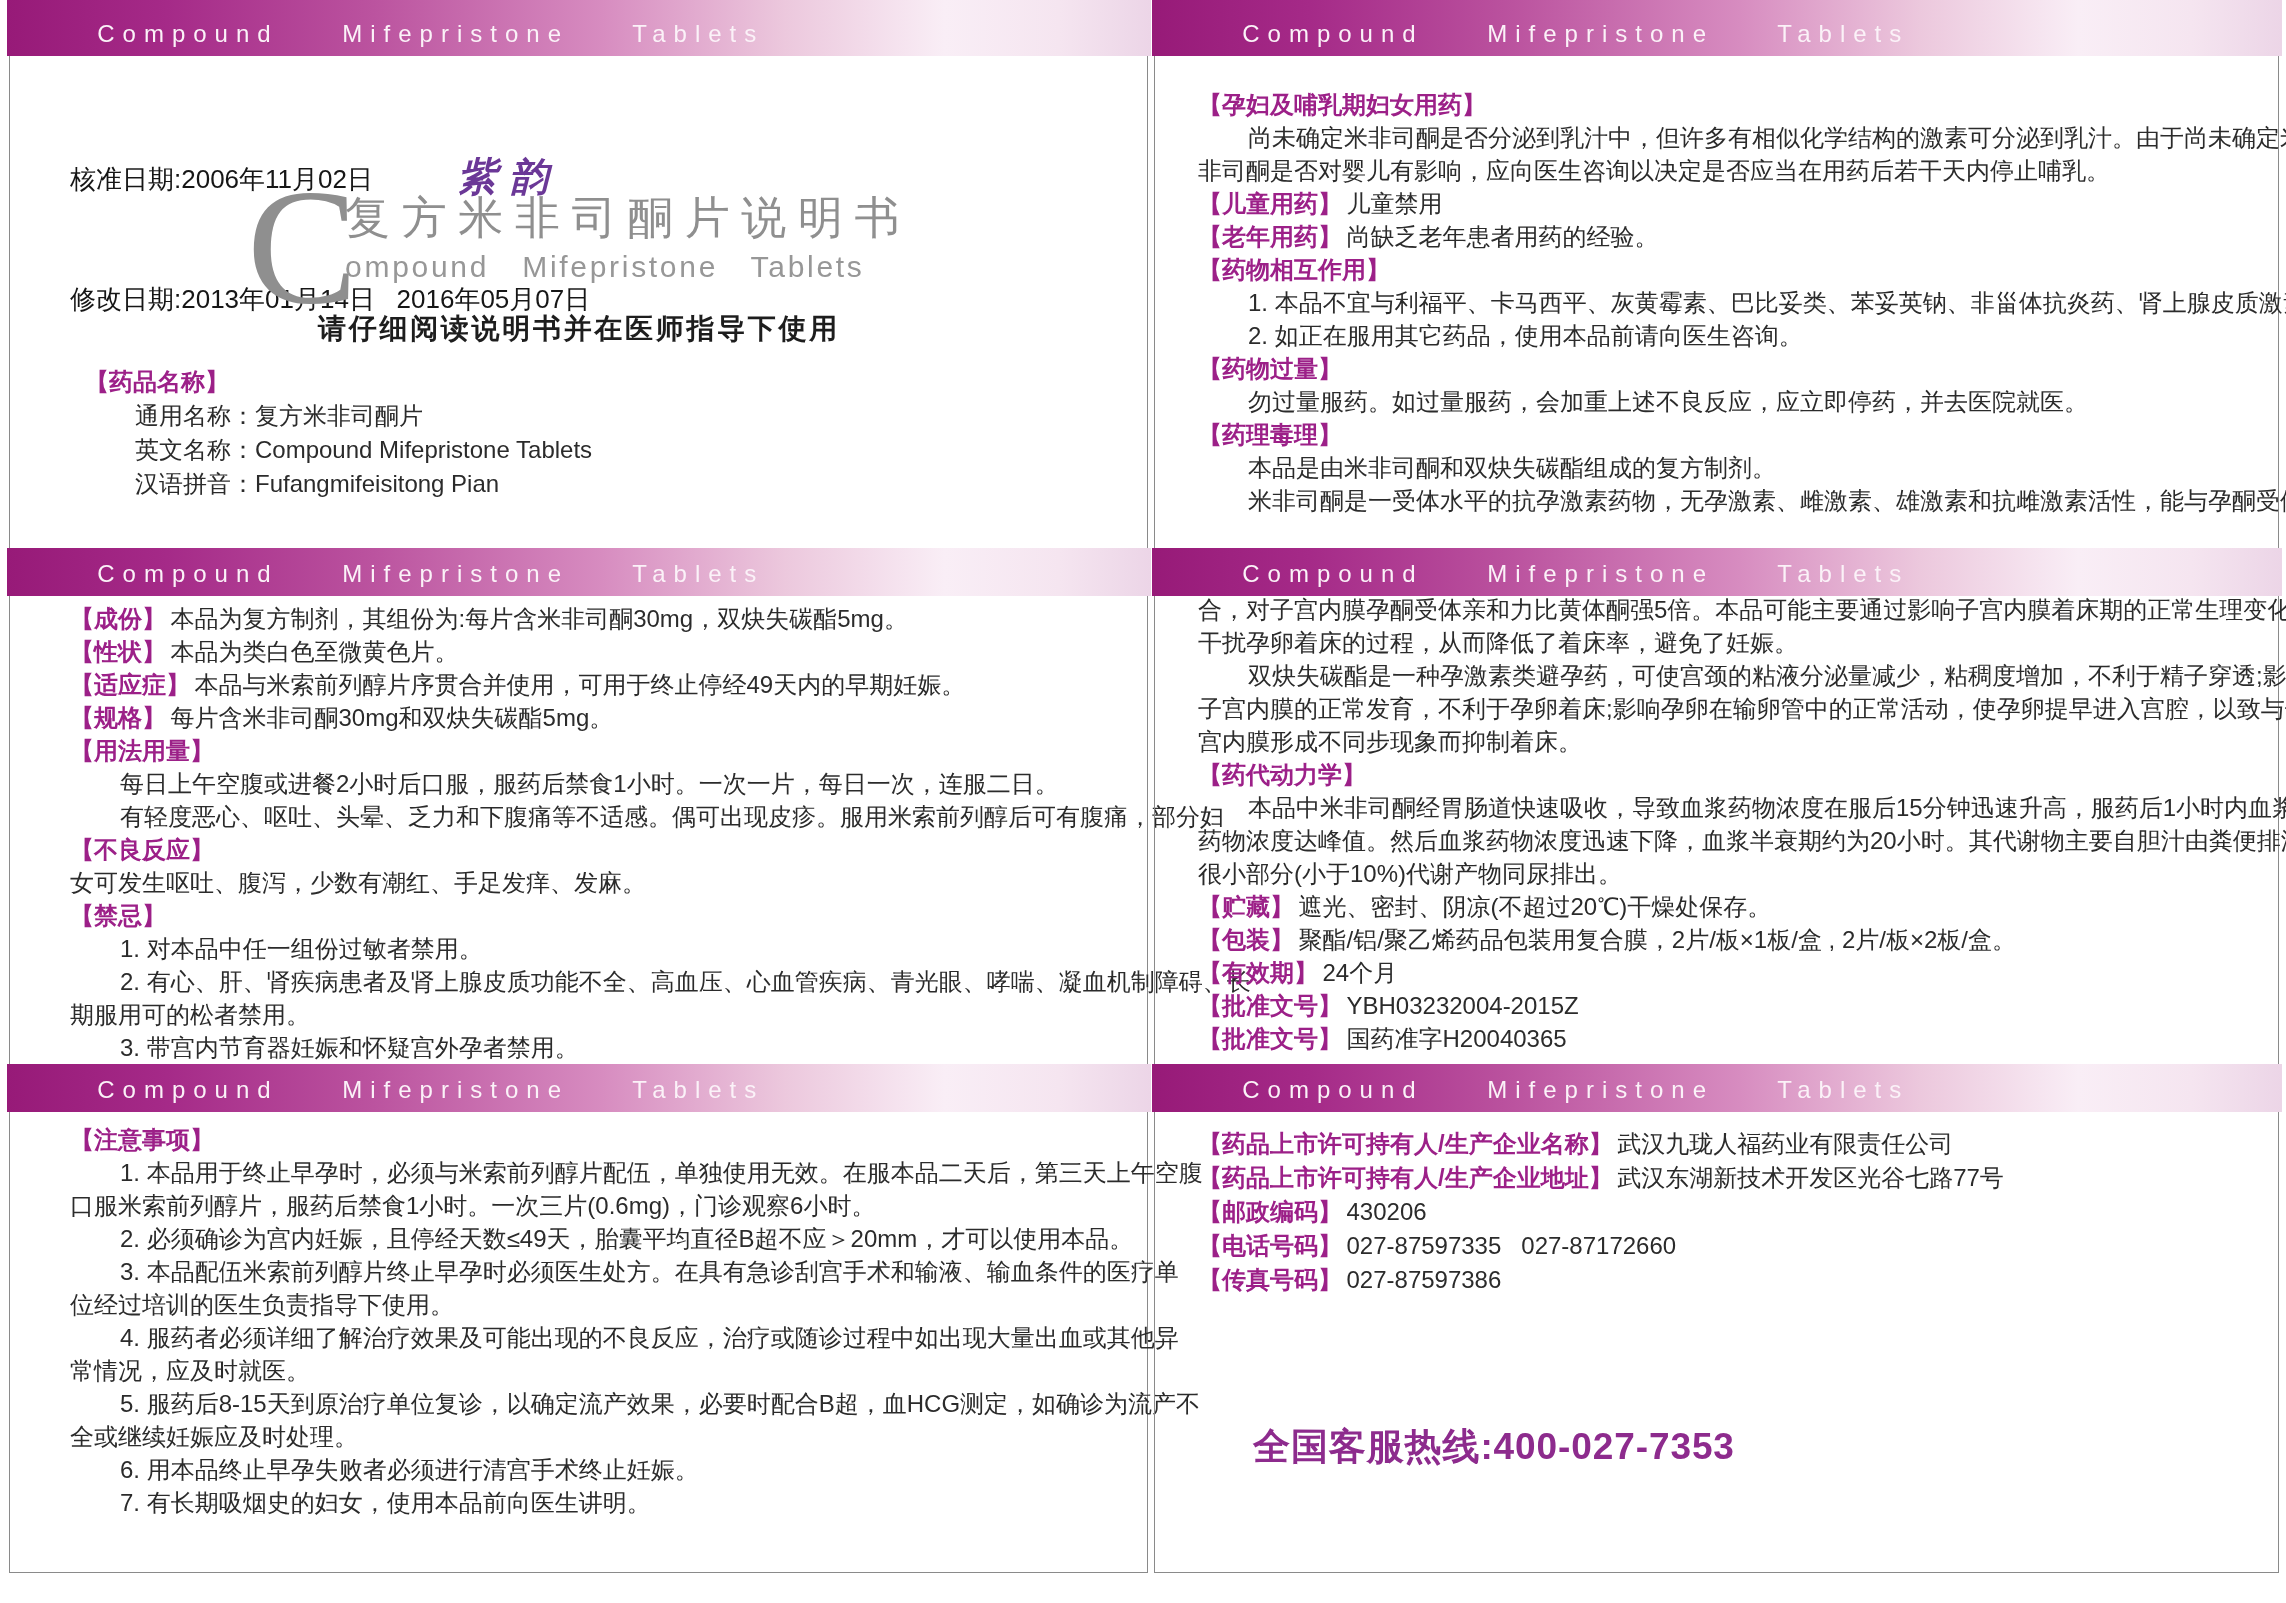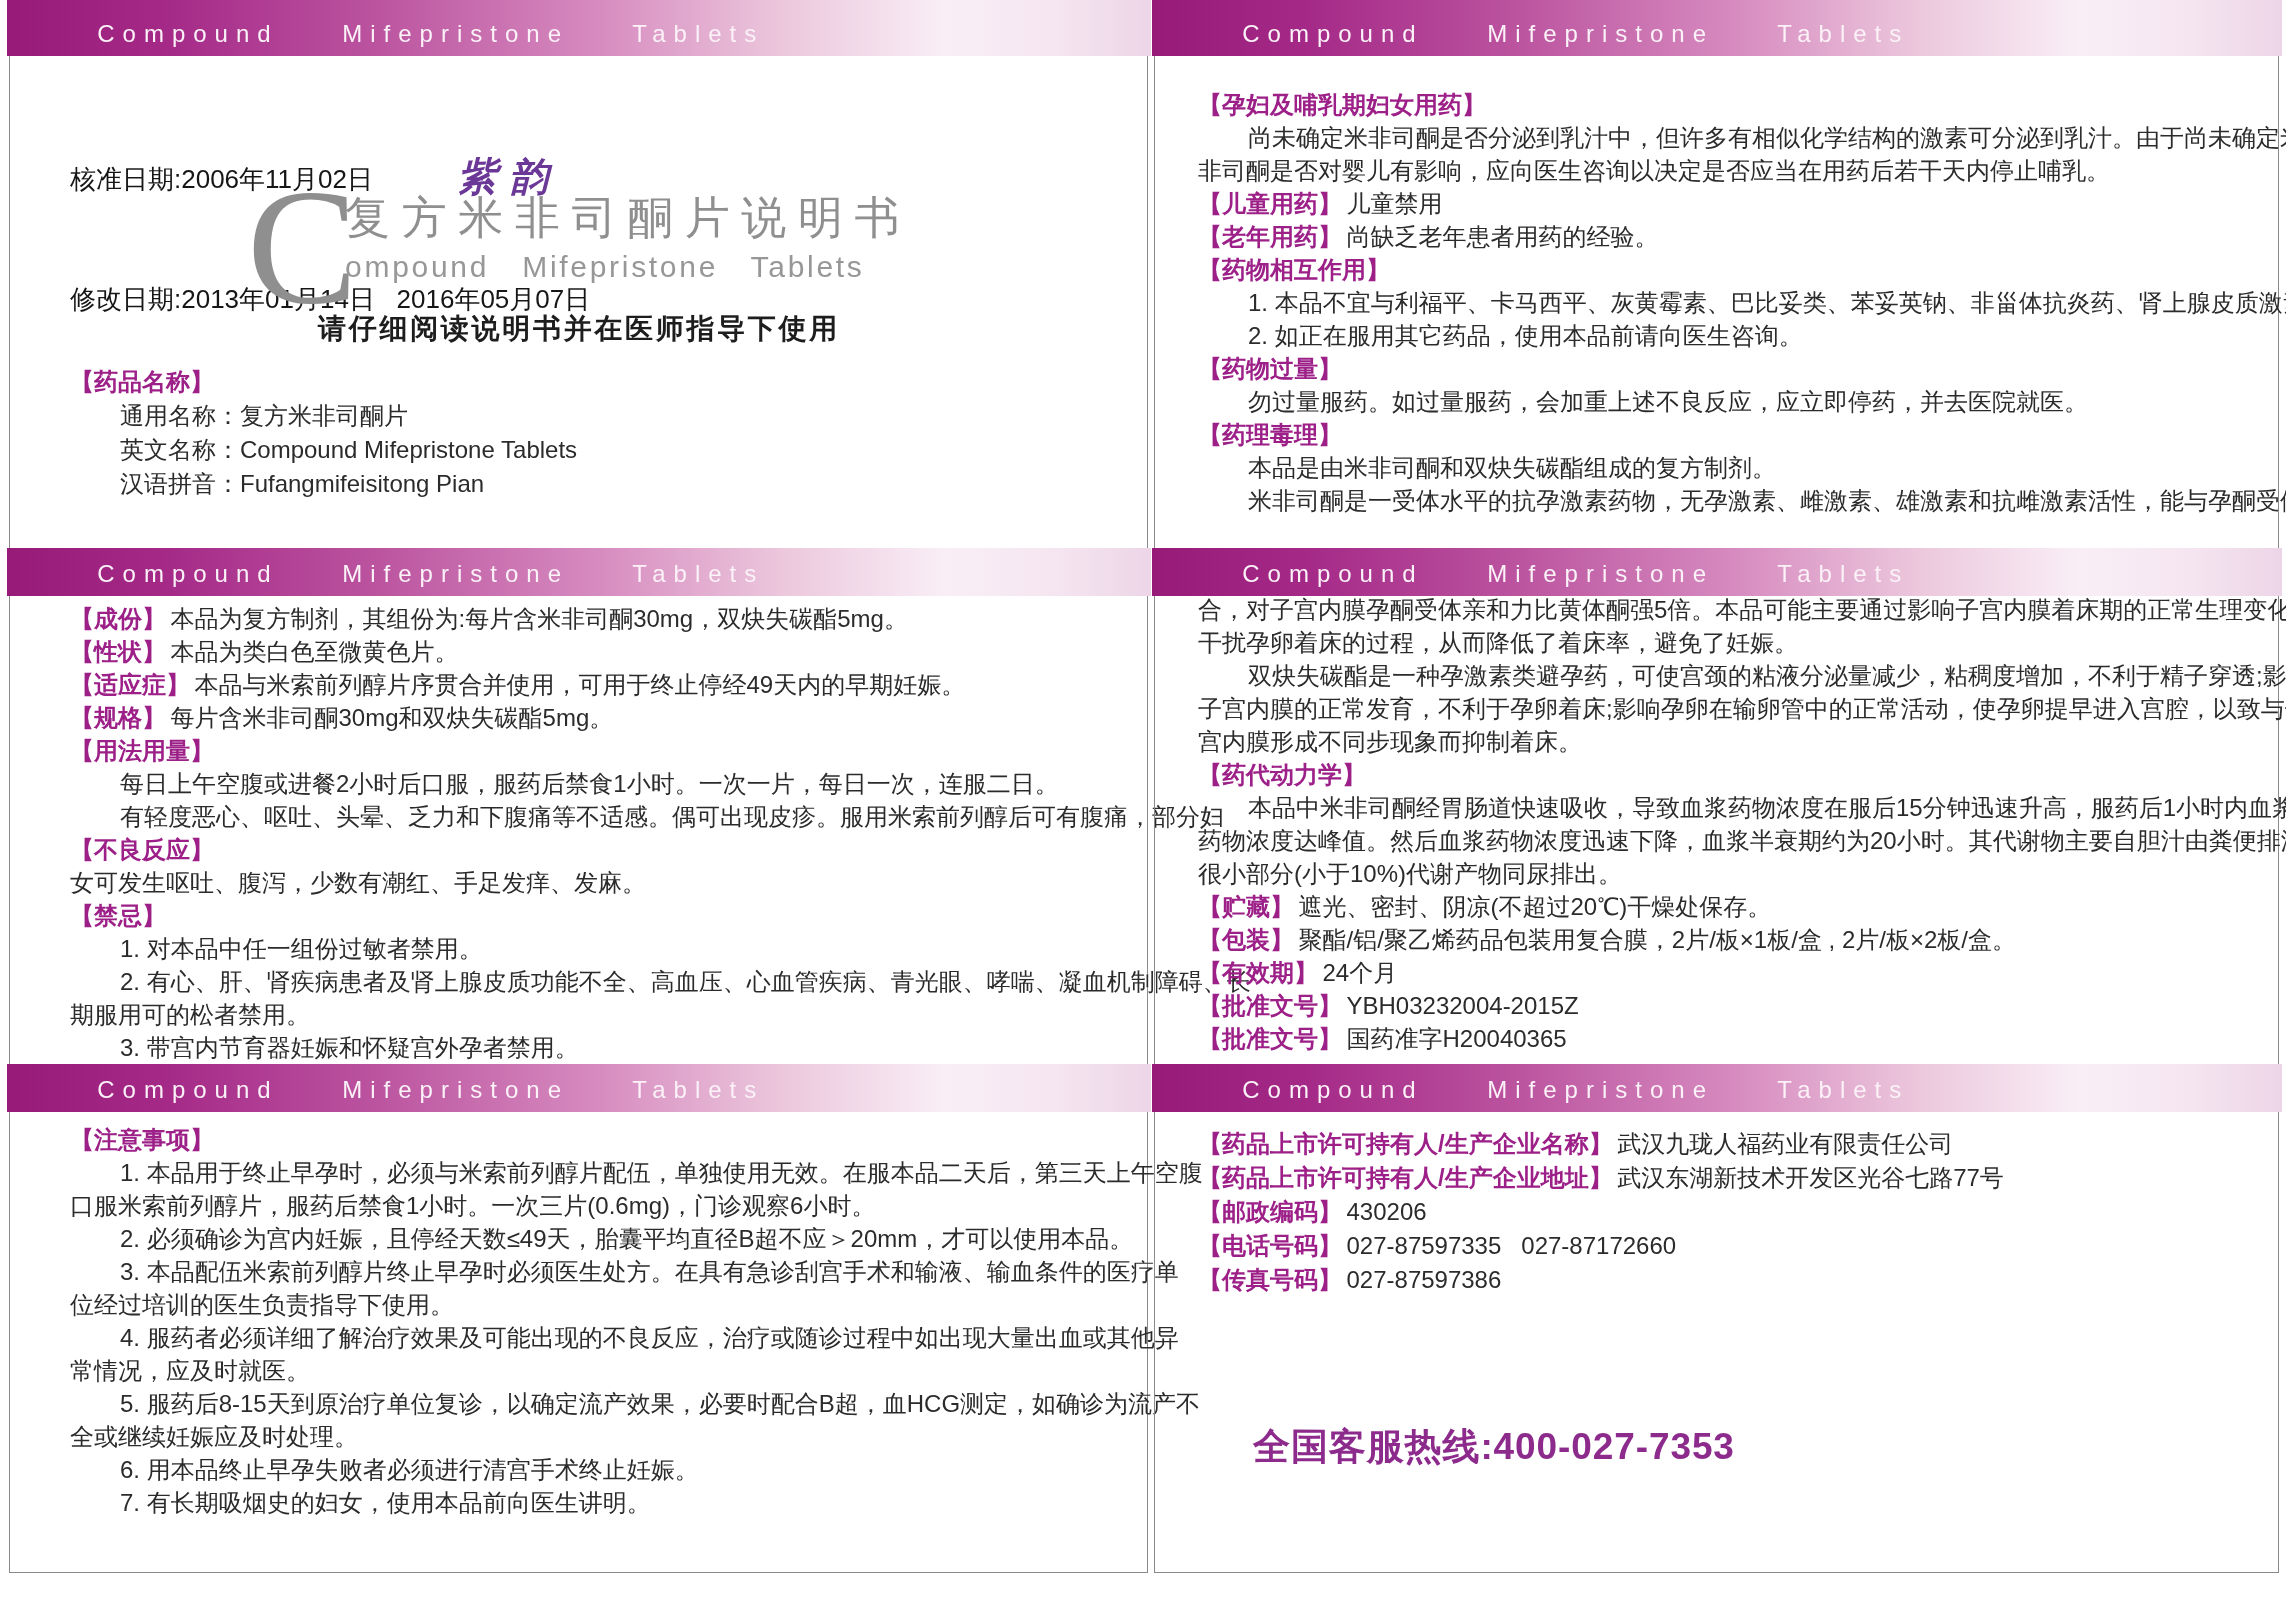--- a/index.html
+++ b/index.html
@@ -25,21 +25,21 @@
   .bigc{font-family:"Liberation Serif",serif;font-size:166px;line-height:116px;color:#8f8f8f;margin-right:-12.5px;}
   .logostack{display:flex;flex-direction:column;}
   .logocn{font-size:45px;color:#8f8f8f;letter-spacing:11.6px;white-space:pre;}
   .logoen{font-size:30px;color:#979797;letter-spacing:2.7px;white-space:pre;margin-top:1.8px;}
   .notice{position:absolute;top:310px;left:0;right:0;text-align:center;
           font-size:28px;font-weight:bold;color:#1d1d1d;letter-spacing:2.7px;}
   .tlines{position:absolute;font-size:24px;}
   .tline{white-space:pre;line-height:33px;}
   .tline.ind{padding-left:50px;}
   .tline .h{color:#9c2088;font-weight:bold;margin-right:4.5px;}
-  .sec-name{left:61px;top:365px;}
+  .sec-name{left:76px;top:365px;}
   .sec-name .tline{line-height:34px;}
   .sec-info{left:61px;top:602px;}
   .sec-prec{left:61px;top:1123px;}
   .sec-pop{left:44px;top:88px;line-height:33px;}
   .sec-pharm{left:44px;top:593px;}
   .sec-manu{left:44px;top:1127px;}
   .sec-manu .tline{line-height:34px;}
   .hotline{position:absolute;left:99px;top:1422px;font-size:37px;font-weight:bold;
            color:#8d2b8d;letter-spacing:0.9px;white-space:pre;}
 </style>

